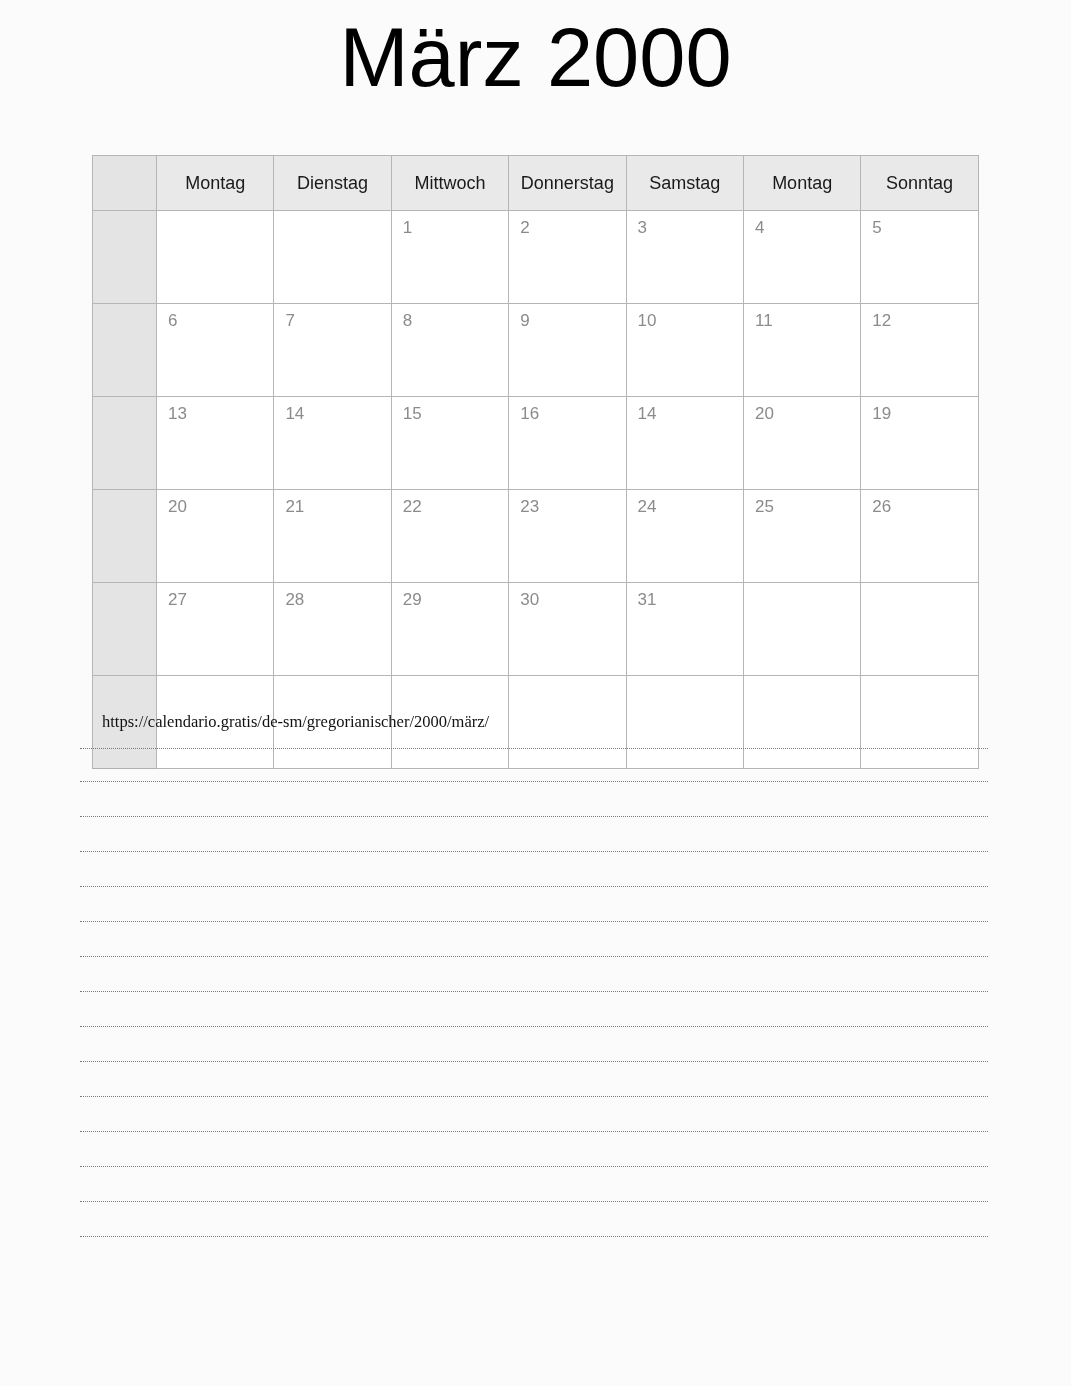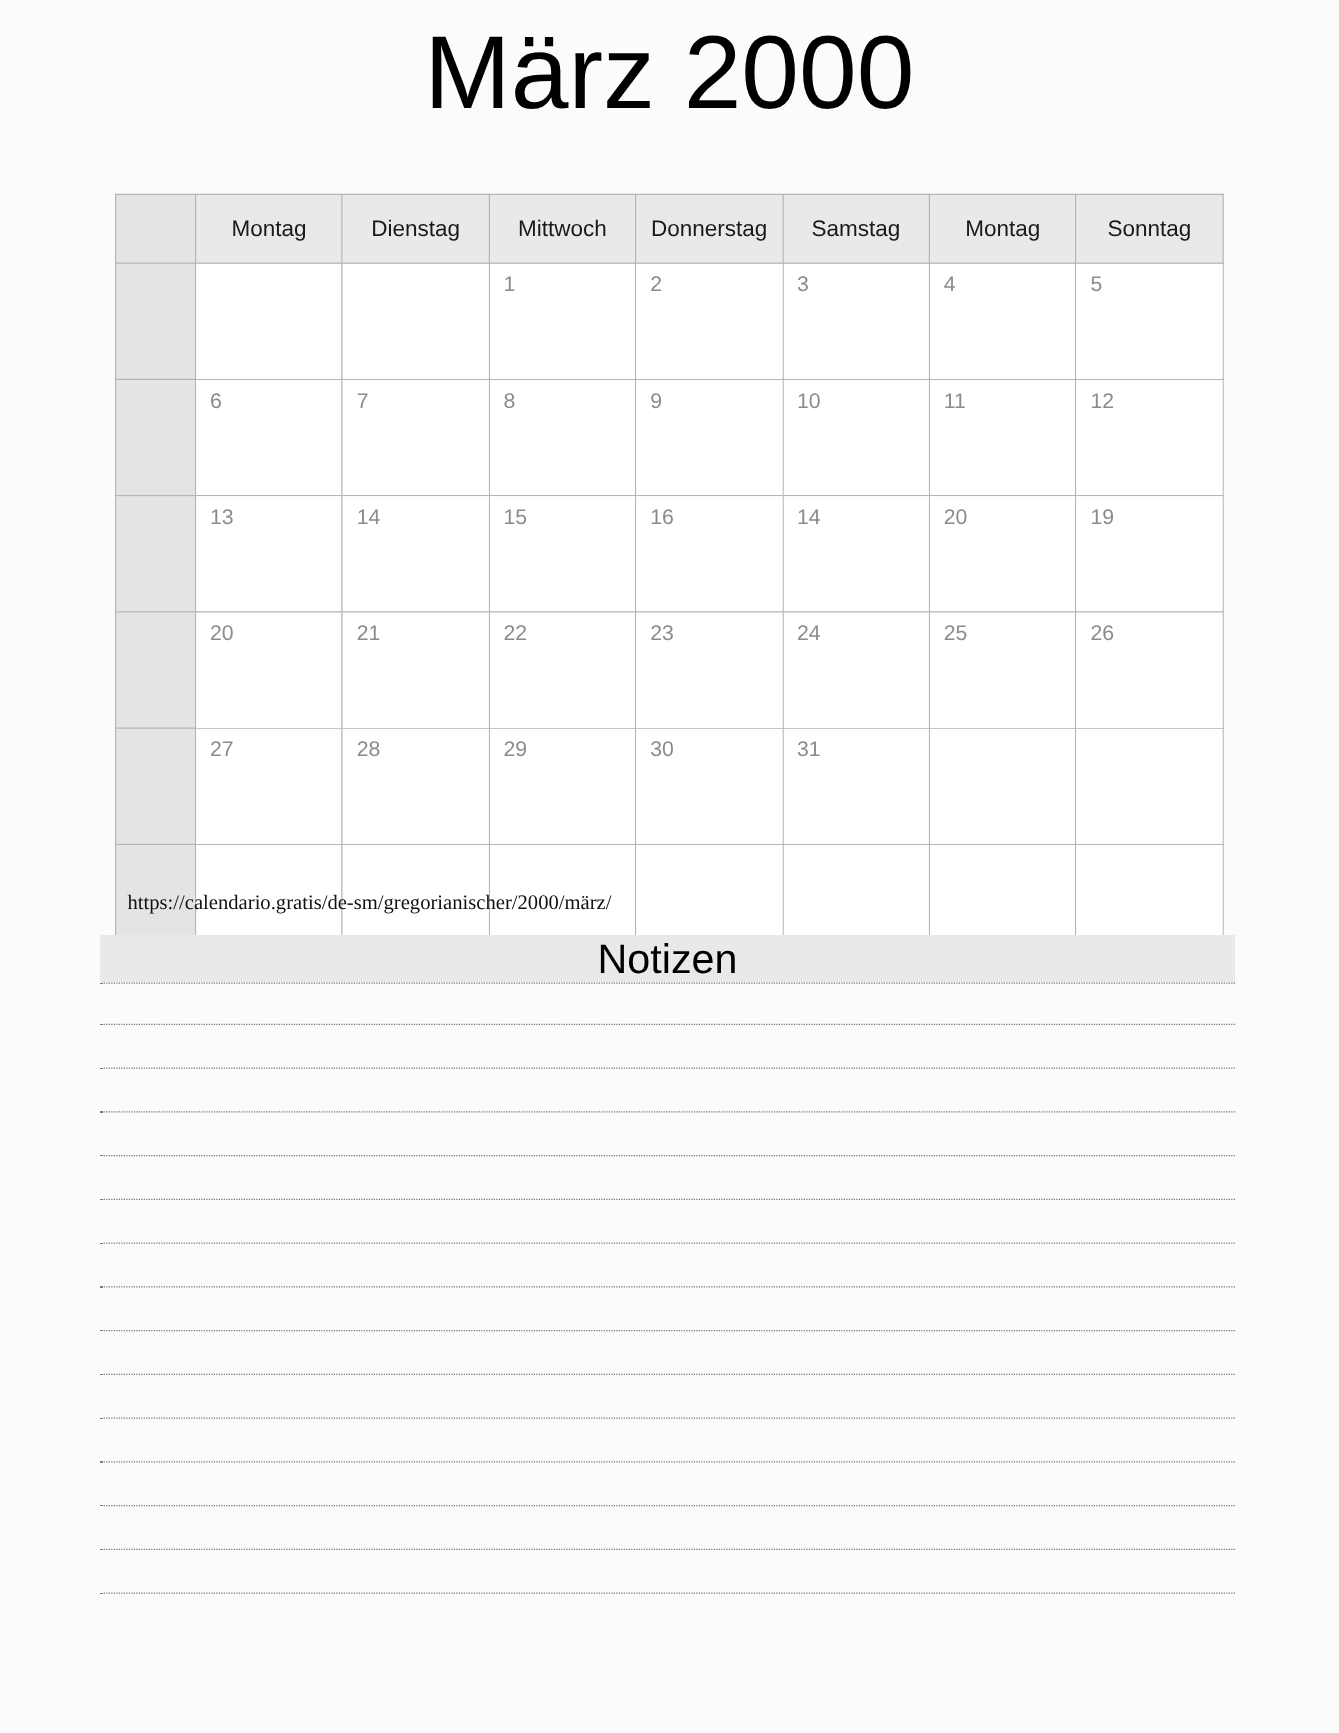--- a/index.html
+++ b/index.html
@@ -304,21 +304,20 @@
               <span class="dnum"></span>
             </td>
         </tr>
       </tbody>
     </table>
   </div>
 
   <div class="url">https://calendario.gratis/de-sm/gregorianischer/2000/märz/</div>
 
   <div class="notes">
-    <div class="notes-head">Notizen</div>
     <div class="note-line first"></div>
     <div class="note-line"></div>
     <div class="note-line"></div>
     <div class="note-line"></div>
     <div class="note-line"></div>
     <div class="note-line"></div>
     <div class="note-line"></div>
     <div class="note-line"></div>
     <div class="note-line"></div>
     <div class="note-line"></div>

